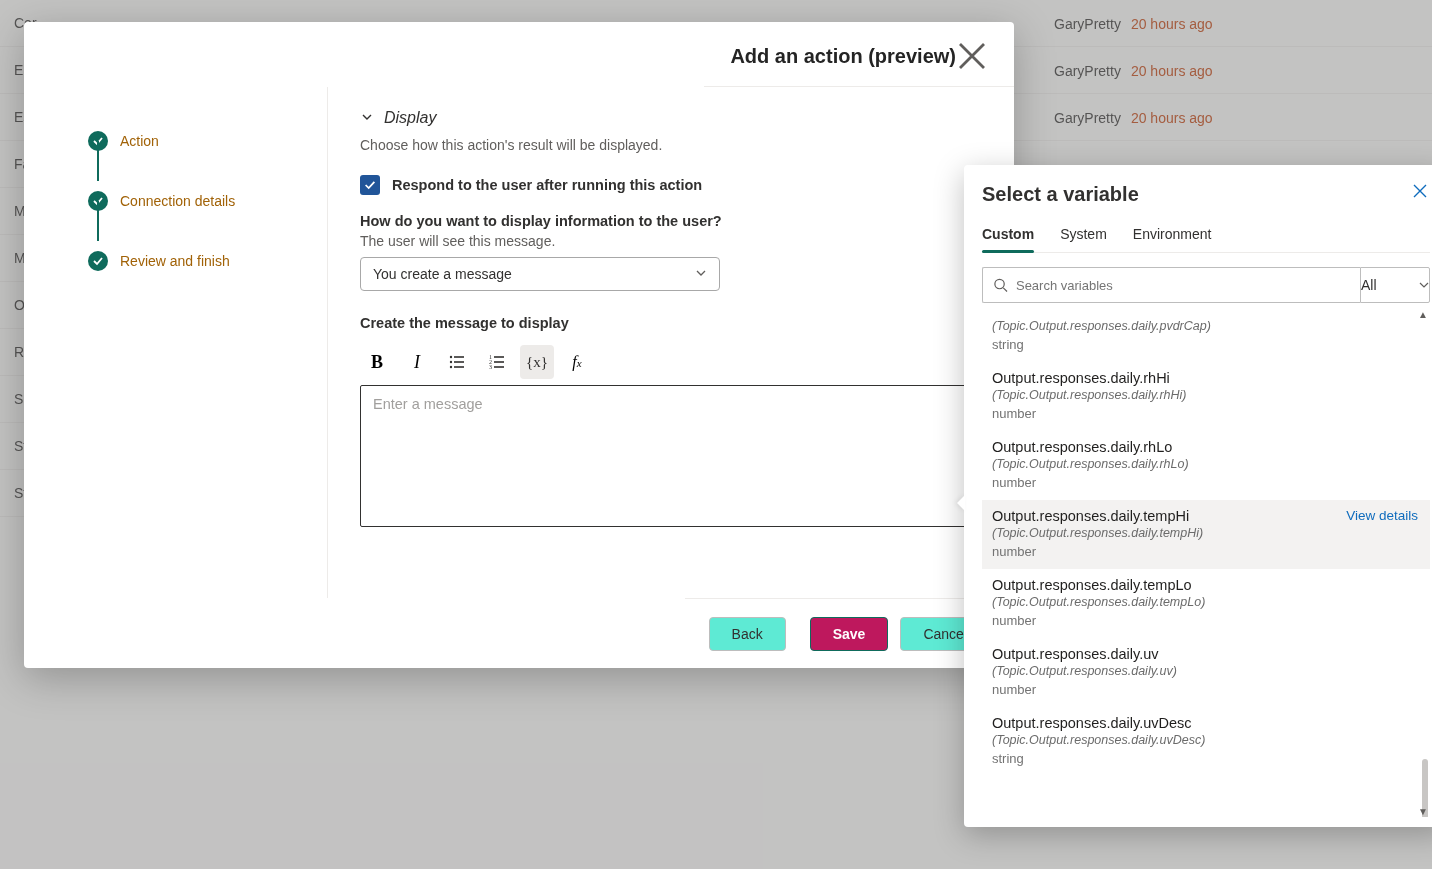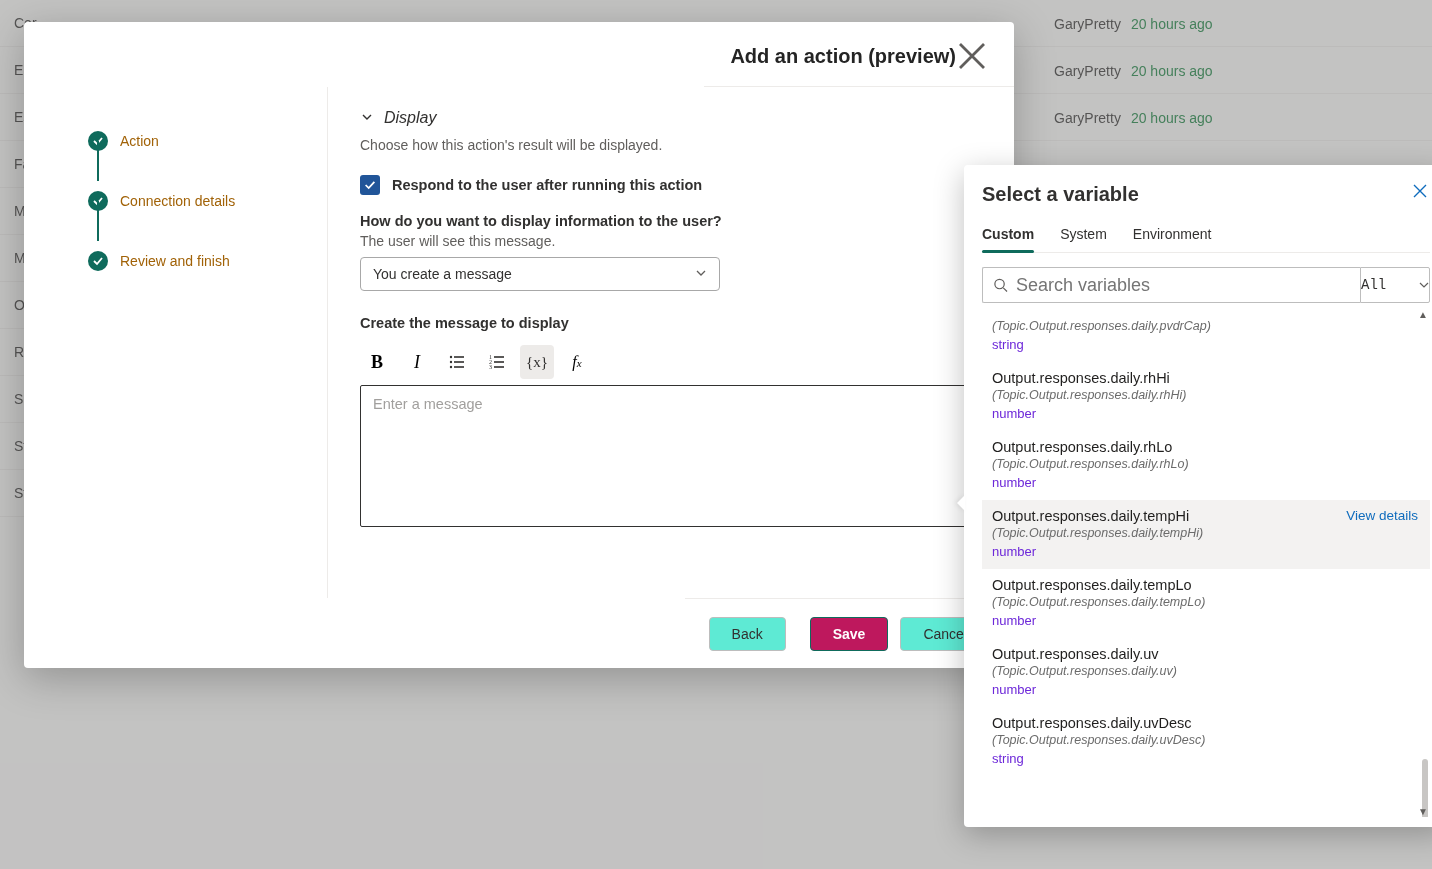--- a/index.html
+++ b/index.html
@@ -13,21 +13,21 @@
   font-size: 14px;
   color: #323130;
 }
 .backdrop {
   position: absolute; inset: 0;
   background: #faf9f8;
 }
 .bg-row { border-bottom: 1px solid #edebe9; height: 47px; display:flex; align-items:center; padding: 0 14px; }
 .bg-right { position:absolute; right:18px; top:0; width:360px;}
 .bg-right .meta { height:47px; display:flex; align-items:center; gap:10px; color:#323130;}
-.bg-right .meta .time { color:#15803d;}
+.bg-right .meta .time { color:#c2410c;}
 .overlay {
   position:absolute; inset:0;
   background: rgba(128,128,128,0.45);
 }
 .modal {
   position:absolute;
   left:24px; top:22px;
   width: 990px; height: 646px;
   background:#fff;
   border-radius:4px;
@@ -124,31 +124,31 @@
 .tab { padding:6px 0 10px; font-size:14px; color:#323130; cursor:pointer; position:relative;}
 .tab.active { font-weight:600;}
 .tab.active::after{
   content:""; position:absolute; left:0;right:0;bottom:-1px; height:3px; background:#0f6b5c; border-radius:2px;
 }
 .search-row { display:flex; gap:0; margin-bottom:6px;}
 .search-box {
   flex:1; height:36px; border:1px solid #bdbdbd; border-right:none; border-radius:2px 0 0 2px;
   display:flex; align-items:center; padding:0 10px; gap:8px;
 }
-.search-box input { border:none; outline:none; font-size:18px; width:100%;}
+.search-box input { border:none; outline:none; font-size:13px; width:100%;}
 .filter-dd {
   width:70px; height:36px; border:1px solid #bdbdbd; border-radius:0 2px 2px 0;
-  display:flex;align-items:center;justify-content:space-between;gap:13px;font-size:14px;font-family:Liberation Mono, monospace;
+  display:flex;align-items:center;justify-content:space-between;gap:13px;font-size:14px;
 }
 .varlist { flex:1; overflow-y:auto; position:relative;}
 .var-item { padding:8px 10px 10px; cursor:pointer; position:relative;}
 .var-item:hover, .var-item.hover { background:#f3f2f1;}
 .var-name { font-size:14.5px; color:#201f1e;}
 .var-path { font-size:12.5px; font-style:italic; color:#6b6b6b; margin-top:2px;}
-.var-type { font-size:13px; color:#6d28d9; margin-top:4px;}
+.var-type { font-size:13px; color:#737373; margin-top:4px;}
 .view-details { position:absolute; right:12px; top:8px; color:#0f6cbd; font-size:13.5px;}
 .carets { position:absolute; right:2px; display:flex; flex-direction:column; font-size:10px; color:#605e5c;}
 .picker-pointer {
   position:absolute; left:-7px; top:330px;
   width:0;height:0;border-top:8px solid transparent;border-bottom:8px solid transparent;border-right:8px solid #fff;
   filter: drop-shadow(-2px 0 2px rgba(0,0,0,0.08));
 }
 .scroll-thumb {
   position:absolute; right:2px; top:450px; width:6px; height:60px; background:#c8c6c4; border-radius:3px;
 }

